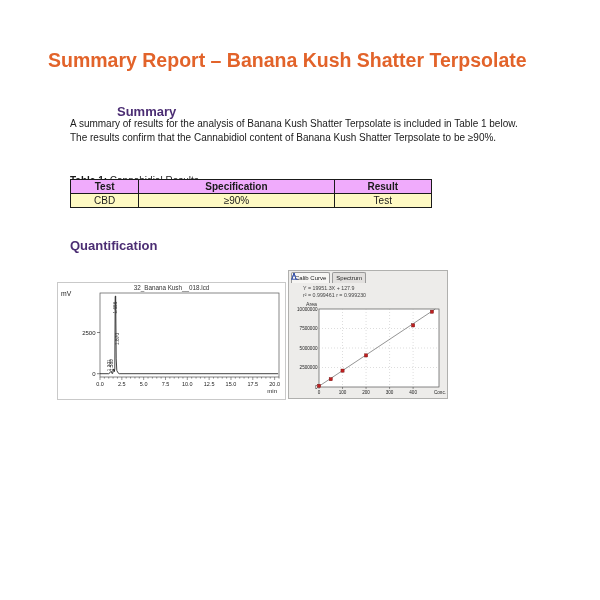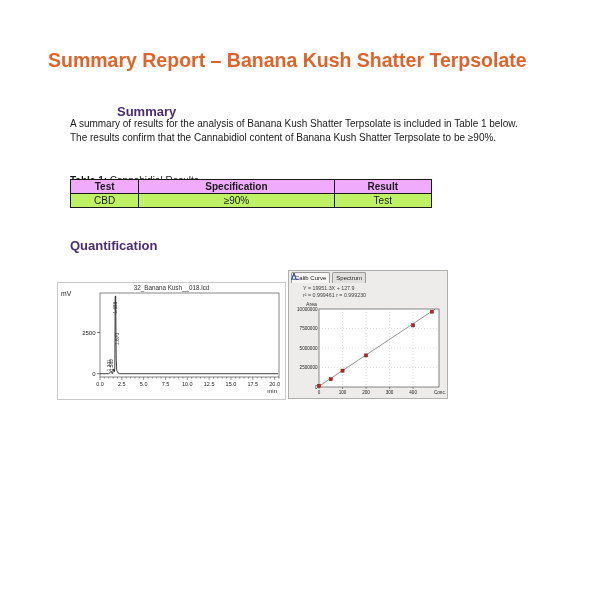--- a/index.html
+++ b/index.html
@@ -6,21 +6,21 @@
   .page{position:relative;width:600px;height:600px;background:#ffffff;overflow:hidden;
         font-family:"Liberation Sans",sans-serif;color:#1a1a1a;}
   .doc-title{position:absolute;left:48px;top:36px;font-size:19.5px;font-weight:bold;color:#e2632a;letter-spacing:0;}
   .sec-head{position:absolute;left:70px;font-size:13px;font-weight:bold;color:#4b2d73;}
   .body-p{position:absolute;left:70px;width:462px;font-size:10px;line-height:14px;color:#1a1a1a;}
   .tbl-caption{position:absolute;left:70px;top:165px;font-size:10px;}
   .tbl-caption .cap-b{font-weight:bold;}
   table.results{position:absolute;left:70px;top:179px;width:362px;border-collapse:collapse;
         font-size:10px;border:1.5px solid #1a1a1a;}
   table.results th{background:#f0abfc;border:1px solid #1a1a1a;font-weight:bold;height:13px;text-align:center;padding:0;}
-  table.results td{border:1px solid #1a1a1a;height:13px;text-align:center;padding:0;background:#bef264;}
+  table.results td{border:1px solid #1a1a1a;height:13px;text-align:center;padding:0;background:#fef9c3;}
   
   .fig-chrom{position:absolute;left:57px;top:282px;width:227px;height:116px;background:#fff;
         border:1px solid #c9c9c9;}
   .chrom-title{position:absolute;left:0;right:0;top:1px;text-align:center;font-size:6.3px;color:#333;}
   .chrom-ylab{position:absolute;left:3px;top:7px;font-size:6.8px;color:#222;}
   .detector-box{position:absolute;top:10.5px;right:6px;font-size:5.4px;color:#222;
         border:0.5px solid #777;background:#fff;padding:0 1px;line-height:7px;}
   .fig-chrom svg,.fig-calib svg{position:absolute;left:0;top:0;}
   
   .fig-calib{position:absolute;left:288px;top:270px;width:158px;height:127px;background:#edecea;

